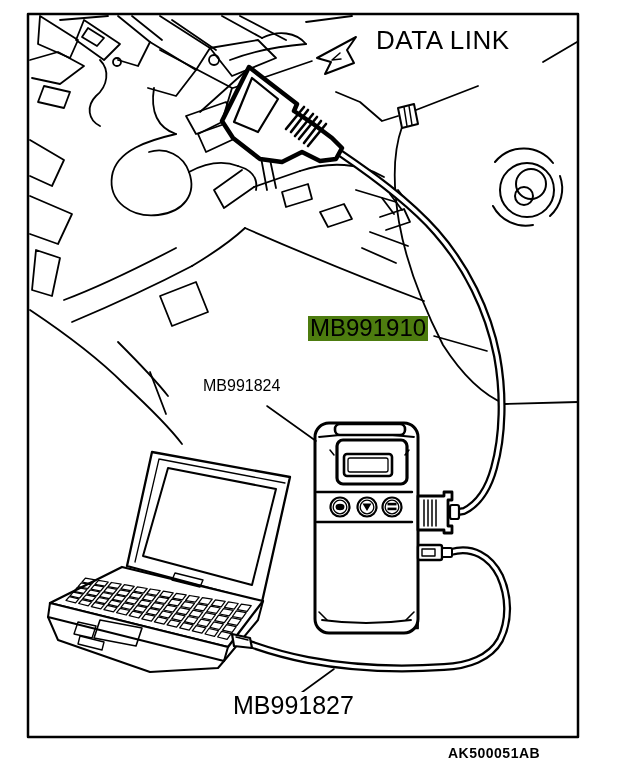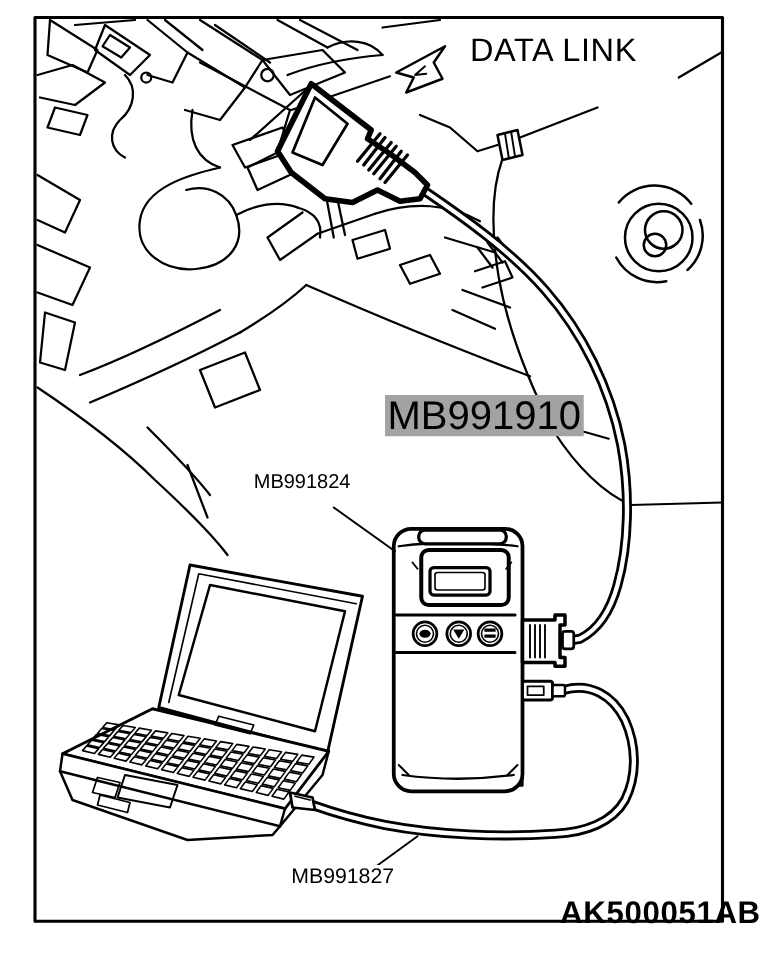--- a/index.html
+++ b/index.html
@@ -1,24 +1,24 @@
 <!DOCTYPE html>
 <html><head>
 <meta charset="utf-8">
 <style>
   html,body{margin:0;padding:0;background:#ffffff;}
   #stage{position:relative;width:624px;height:762px;background:#fff;overflow:hidden;
          font-family:"Liberation Sans", sans-serif;color:#000;}
   #art{position:absolute;left:0;top:0;}
   .lbl{position:absolute;color:#000;white-space:pre;line-height:1.04;}
   .lbl-dlc{left:363px;top:27px;font-size:26px;letter-spacing:.5px;margin-left:13px;}
-  .lbl-910{left:308px;top:316px;font-size:32px;background:#a3a3a3;padding:0 2px;}
+  .lbl-910{left:308px;top:316px;font-size:24px;background:#4d7c0f;padding:0 2px;}
   .lbl-824{left:201px;top:378px;font-size:16px;background:#fff;padding:0 2px;}
-  .lbl-827{left:231px;top:692px;font-size:17px;background:#fff;padding:0 2px;}
-  .lbl-code{left:448px;top:717px;font-size:25px;font-weight:700;letter-spacing:.5px;}
+  .lbl-827{left:231px;top:692px;font-size:25px;background:#fff;padding:0 2px;}
+  .lbl-code{left:448px;top:746px;font-size:14px;font-weight:700;letter-spacing:.5px;}
   svg path, svg rect, svg circle, svg line{vector-effect:none;}
 </style>
 </head>
 <body>
 
 <div id="stage">
 
   <svg id="art" width="624" height="762" viewBox="0 0 624 762" fill="none" stroke="#000" stroke-linecap="round" stroke-linejoin="round">
 
     <rect x="28" y="14" width="550" height="723" stroke-width="2.5"></rect>

